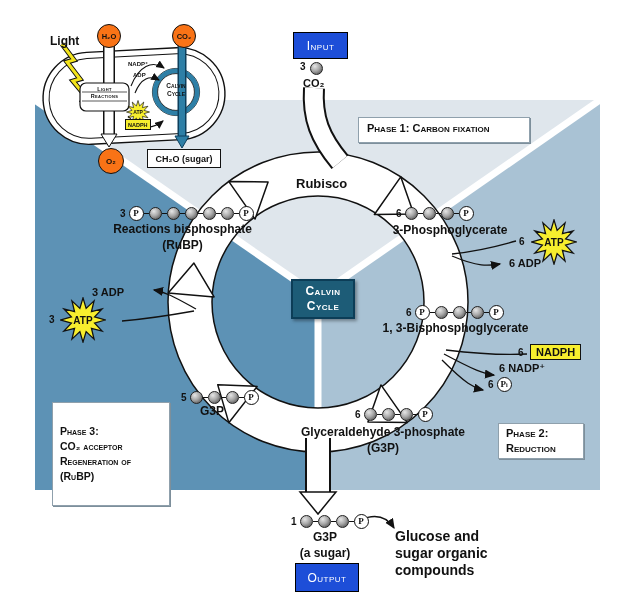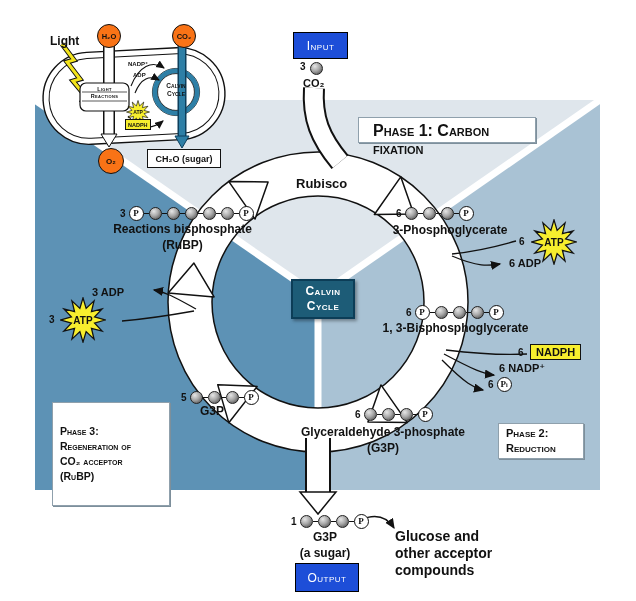--- a/index.html
+++ b/index.html
@@ -148,29 +148,29 @@
   </div>
   <div class="ynote" style="left:125px;top:119px;padding:0 2px;height:9px;font-size:5.5px;border-width:.8px;">NADPH</div>
   <div class="circ" style="left:98px;top:148px;width:24px;height:24px;font-size:8px;">O₂</div>
   <div class="lbl" style="left:147px;top:149px;width:72px;height:17px;background:#fff;border:1.2px solid #111;font-size:9px;display:flex;align-items:center;justify-content:center;">CH₂O (sugar)</div>
 
   <div class="tealbox sc" style="left:293px;top:32px;width:53px;height:25px;font-size:12px;">Input</div>
   <div class="lbl" style="left:300px;top:61px;font-size:10px;">3</div>
   <span class="cnode abs-node" style="left:310px;top:62px;"></span>
   <div class="lbl" style="left:303px;top:77px;font-size:11px;">CO₂</div>
 
-  <div class="wbox" style="left:358px;top:117px;width:162px;height:20px;font-size:16px;padding:4px 0 0 14px;">Phase 1: Carbon fixation</div>
+  <div class="wbox" style="left:358px;top:117px;width:162px;height:20px;font-size:11px;padding:4px 0 0 8px;">Phase 1: Carbon fixation</div>
   <div class="wbox" style="left:498px;top:423px;width:70px;padding:2px 7px;font-size:11px;line-height:15px;">
     <div>Phase 2:</div>
     <div>Reduction</div>
   </div>
   <div class="wbox" style="left:52px;top:402px;width:102px;padding:21px 7px;font-size:10.5px;line-height:15px;">
     <div>Phase 3:</div>
+    <div>CO₂ acceptor</div>
     <div>Regeneration of</div>
-    <div>CO₂ acceptor</div>
     <div>(RuBP)</div>
   </div>
 
   <div class="lbl" style="left:296px;top:176px;font-size:13px;">Rubisco</div>
 
   <div class="chain" style="left:120px;top:206px;">
     <span class="count">3</span>
   <span class="pnode">P</span>
       <span class="link"></span>
       <span class="cnode"></span>
@@ -287,17 +287,17 @@
       <span class="cnode"></span>
       <span class="link"></span>
       <span class="pnode">P</span>
     </div>
 
   <div class="lbl ctr" style="left:288px;top:530px;width:74px;font-size:12px;">G3P</div>
   <div class="lbl ctr" style="left:288px;top:546px;width:74px;font-size:12px;">(a sugar)</div>
   <div class="tealbox sc" style="left:295px;top:563px;width:62px;height:27px;font-size:12px;">Output</div>
   <div class="lbl" style="left:395px;top:528px;font-size:14px;line-height:17px;">
     <div>Glucose and</div>
-    <div>other acceptor</div>
+    <div>sugar organic</div>
     <div>compounds</div>
   </div>
 
 </div>
 
 </body></html>

